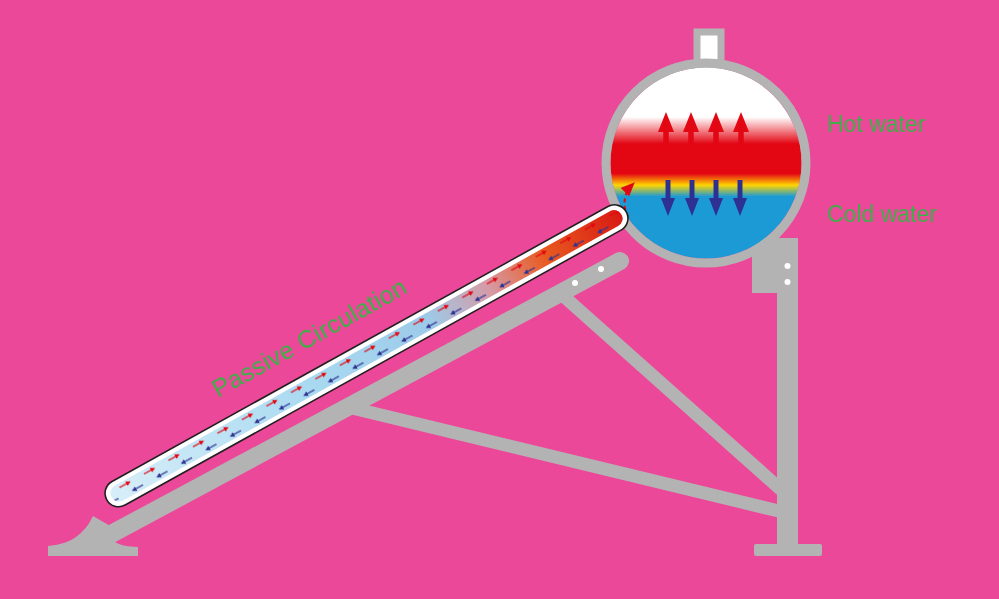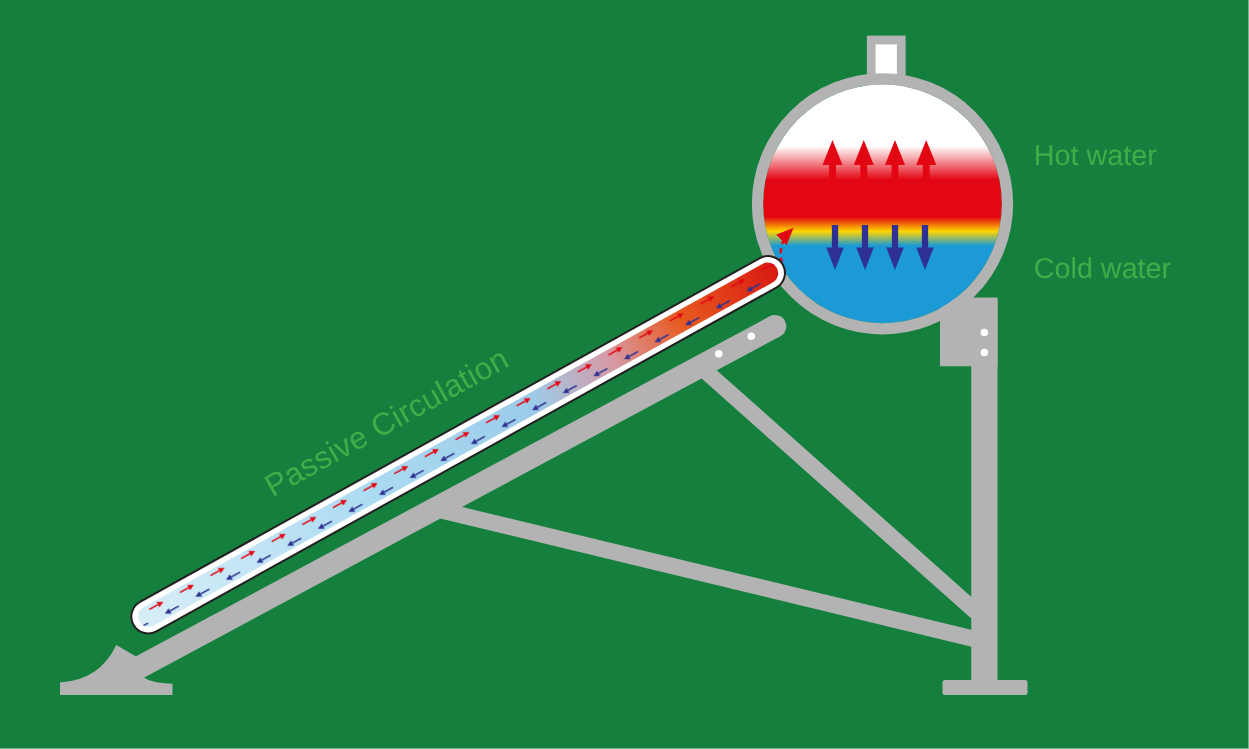--- a/index.html
+++ b/index.html
@@ -1,16 +1,16 @@
 <!DOCTYPE html>
 <html><head>
 <meta charset="utf-8">
 <style>
   html,body{margin:0;padding:0;background:#ffffff;}
-  .stage{width:999px;height:599px;position:relative;overflow:hidden;background:#15803d;}
+  .stage{width:999px;height:599px;position:relative;overflow:hidden;background:#ec4899;}
   svg{display:block;}
   text{font-family:"Liberation Sans","DejaVu Sans",sans-serif;}
   .lbl{font-size:23px;fill:#3fae49;}
   .lbl-rot{font-size:25px;fill:#3fae49;letter-spacing:.3px;}
   .frame-line{stroke:#b3b3b3;fill:none;}
   .frame-fill{fill:#b3b3b3;stroke:none;}
   .bolt{fill:#ffffff;stroke:none;}
 </style>
 </head>
 <body>

